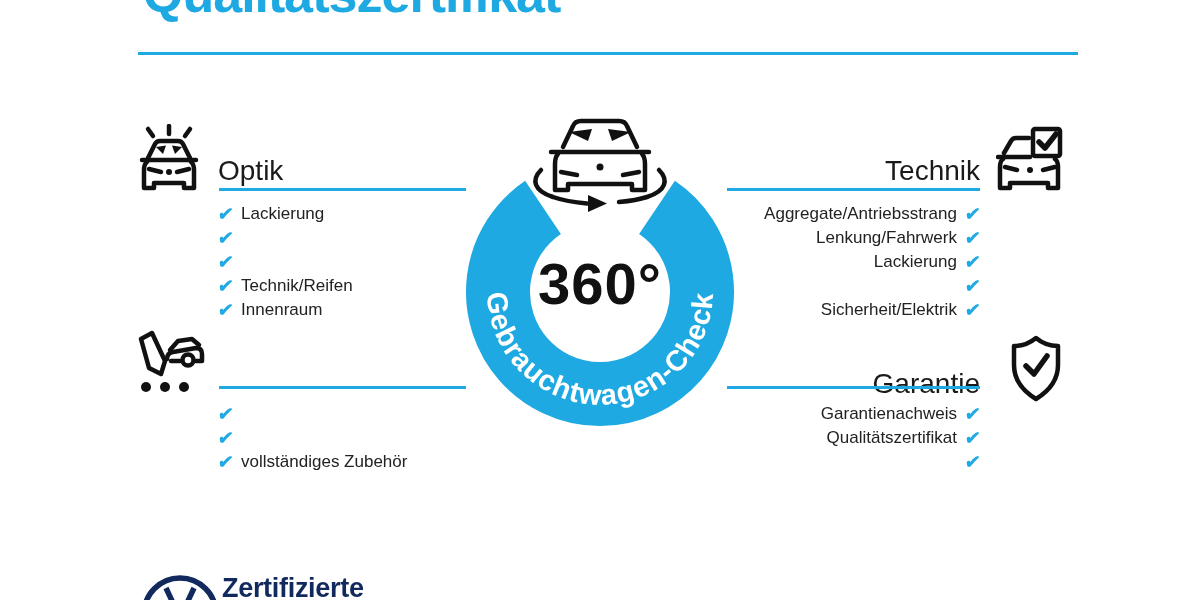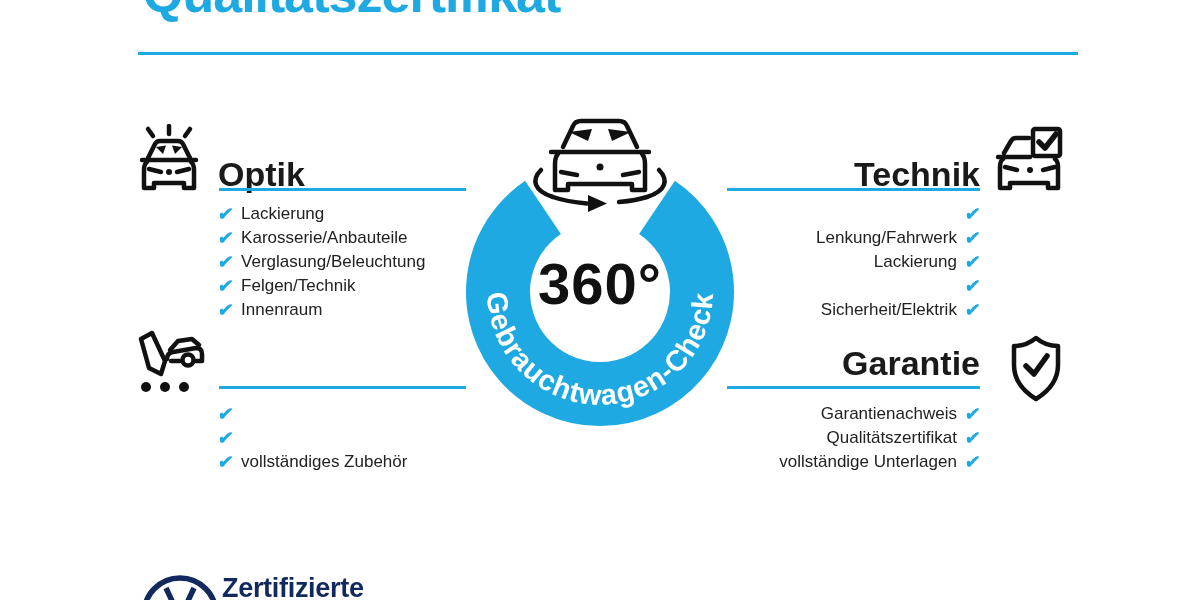--- a/index.html
+++ b/index.html
@@ -10,21 +10,21 @@
   :root{
     --accent:#1FA9E2;
     --navy:#12295E;
     --ink:#1a1a1a;
   }
 
   .page-title{position:absolute;left:143px;top:-32px;font-size:52px;line-height:1;
               font-weight:700;color:var(--accent);letter-spacing:-1px;white-space:nowrap;}
   .divider{position:absolute;left:138px;top:52px;width:940px;height:3px;background:var(--accent);}
 
-  .sec-heading{position:absolute;font-size:34px;font-weight:700;color:var(--ink);white-space:nowrap;}
+  .sec-heading{position:absolute;font-size:28px;font-weight:400;color:var(--ink);white-space:nowrap;}
   .sec-heading.left{left:218px;}
   .sec-heading.right{right:220px;text-align:right;}
   .underline{position:absolute;height:3px;background:var(--accent);}
   .ul-optik{left:219px;top:188px;width:247px;}
   .ul-wartung{left:219px;top:386px;width:247px;}
   .ul-technik{left:727px;top:188px;width:253px;}
   .ul-garantie{left:727px;top:386px;width:253px;}
 
   .items{position:absolute;}
   .items.left{left:218px;}
@@ -78,29 +78,27 @@
 
   <div class="sec-heading left" style="top:155px">Optik</div>
   <div class="underline ul-optik"></div>
   <div class="items left" style="top:202px">
     <div class="row">
         <span class="check">✔</span>
         <span>Lackierung</span>
       </div>
     <div class="row">
         <span class="check">✔</span>
-        <span>Karosserie/Anbauteile</span>
-      </div>
-    <div class="row">
-        <span class="check">✔</span>
-        <span>Verglasung/Beleuchtung</span>
-      </div>
-    <div class="row">
-        <span class="check">✔</span>
-        <span>Felgen/Technik</span>
+      </div>
+    <div class="row">
+        <span class="check">✔</span>
+      </div>
+    <div class="row">
+        <span class="check">✔</span>
+        <span>Technik/Reifen</span>
       </div>
     <div class="row">
         <span class="check">✔</span>
         <span>Innenraum</span>
       </div>
   </div>
 
   <svg class="icon-svg" style="left:134px;top:330px" width="72" height="68" viewBox="0 0 72 68">
     <path d="M 7 9 L 18 3 L 31 31 L 27 44 L 15 38 Z"></path>
     <path d="M 36 20 L 44 11 L 58 9 L 65 15"></path>
@@ -135,20 +133,21 @@
     <circle class="fill" cx="34" cy="44" r="3"></circle>
     <path d="M 9 41 L 21 44"></path>
       <path d="M 59 41 L 47 44"></path>
   </svg>
 
   <div class="sec-heading right" style="top:155px">Technik</div>
   <div class="underline ul-technik"></div>
   <div class="items right" style="top:202px">
     <div class="row">
         <span class="check">✔</span>
+        <span>Aggregate/Antriebsstrang</span>
       </div>
     <div class="row">
         <span class="check">✔</span>
         <span>Lenkung/Fahrwerk</span>
       </div>
     <div class="row">
         <span class="check">✔</span>
         <span>Lackierung</span>
       </div>
     <div class="row">
@@ -158,34 +157,33 @@
         <span class="check">✔</span>
         <span>Sicherheit/Elektrik</span>
       </div>
   </div>
 
   <svg class="icon-svg" style="left:1008px;top:334px" width="56" height="70" viewBox="0 0 56 70">
     <path d="M 28 4 C 22 9 14 12 6 12 L 6 31 C 6 47 15 57 28 65 C 41 57 50 47 50 31 L 50 12 C 42 12 34 9 28 4 Z"></path>
     <path class="thick" d="M 18 32 L 26 40 L 39 22"></path>
   </svg>
 
-  <div class="sec-heading right" style="top:344px">Garantie</div>
+  <div class="sec-heading right" style="top:368px">Garantie</div>
   <div class="underline ul-garantie"></div>
   <div class="items right" style="top:402px">
     <div class="row">
         <span class="check">✔</span>
         <span>Garantienachweis</span>
       </div>
     <div class="row">
         <span class="check">✔</span>
         <span>Qualitätszertifikat</span>
       </div>
     <div class="row">
         <span class="check">✔</span>
-        <span>vollständige Unterlagen</span>
       </div>
   </div>
 
   <svg class="badge-svg" viewBox="430 95 340 350">
     <path class="ring" d="M 657 207.4 A 102 102 0 1 1 543 207.4"></path>
     <path id="ring-text-path" d="M 487.4 282.2 A 113 113 0 1 0 712.6 282.2" fill="none"></path>
     <text class="ring-text">
       <textPath href="#ring-text-path" startOffset="50%" text-anchor="middle">Gebrauchtwagen-Check</textPath>
     </text>
     <text class="degrees" x="600" y="304">360°</text>

